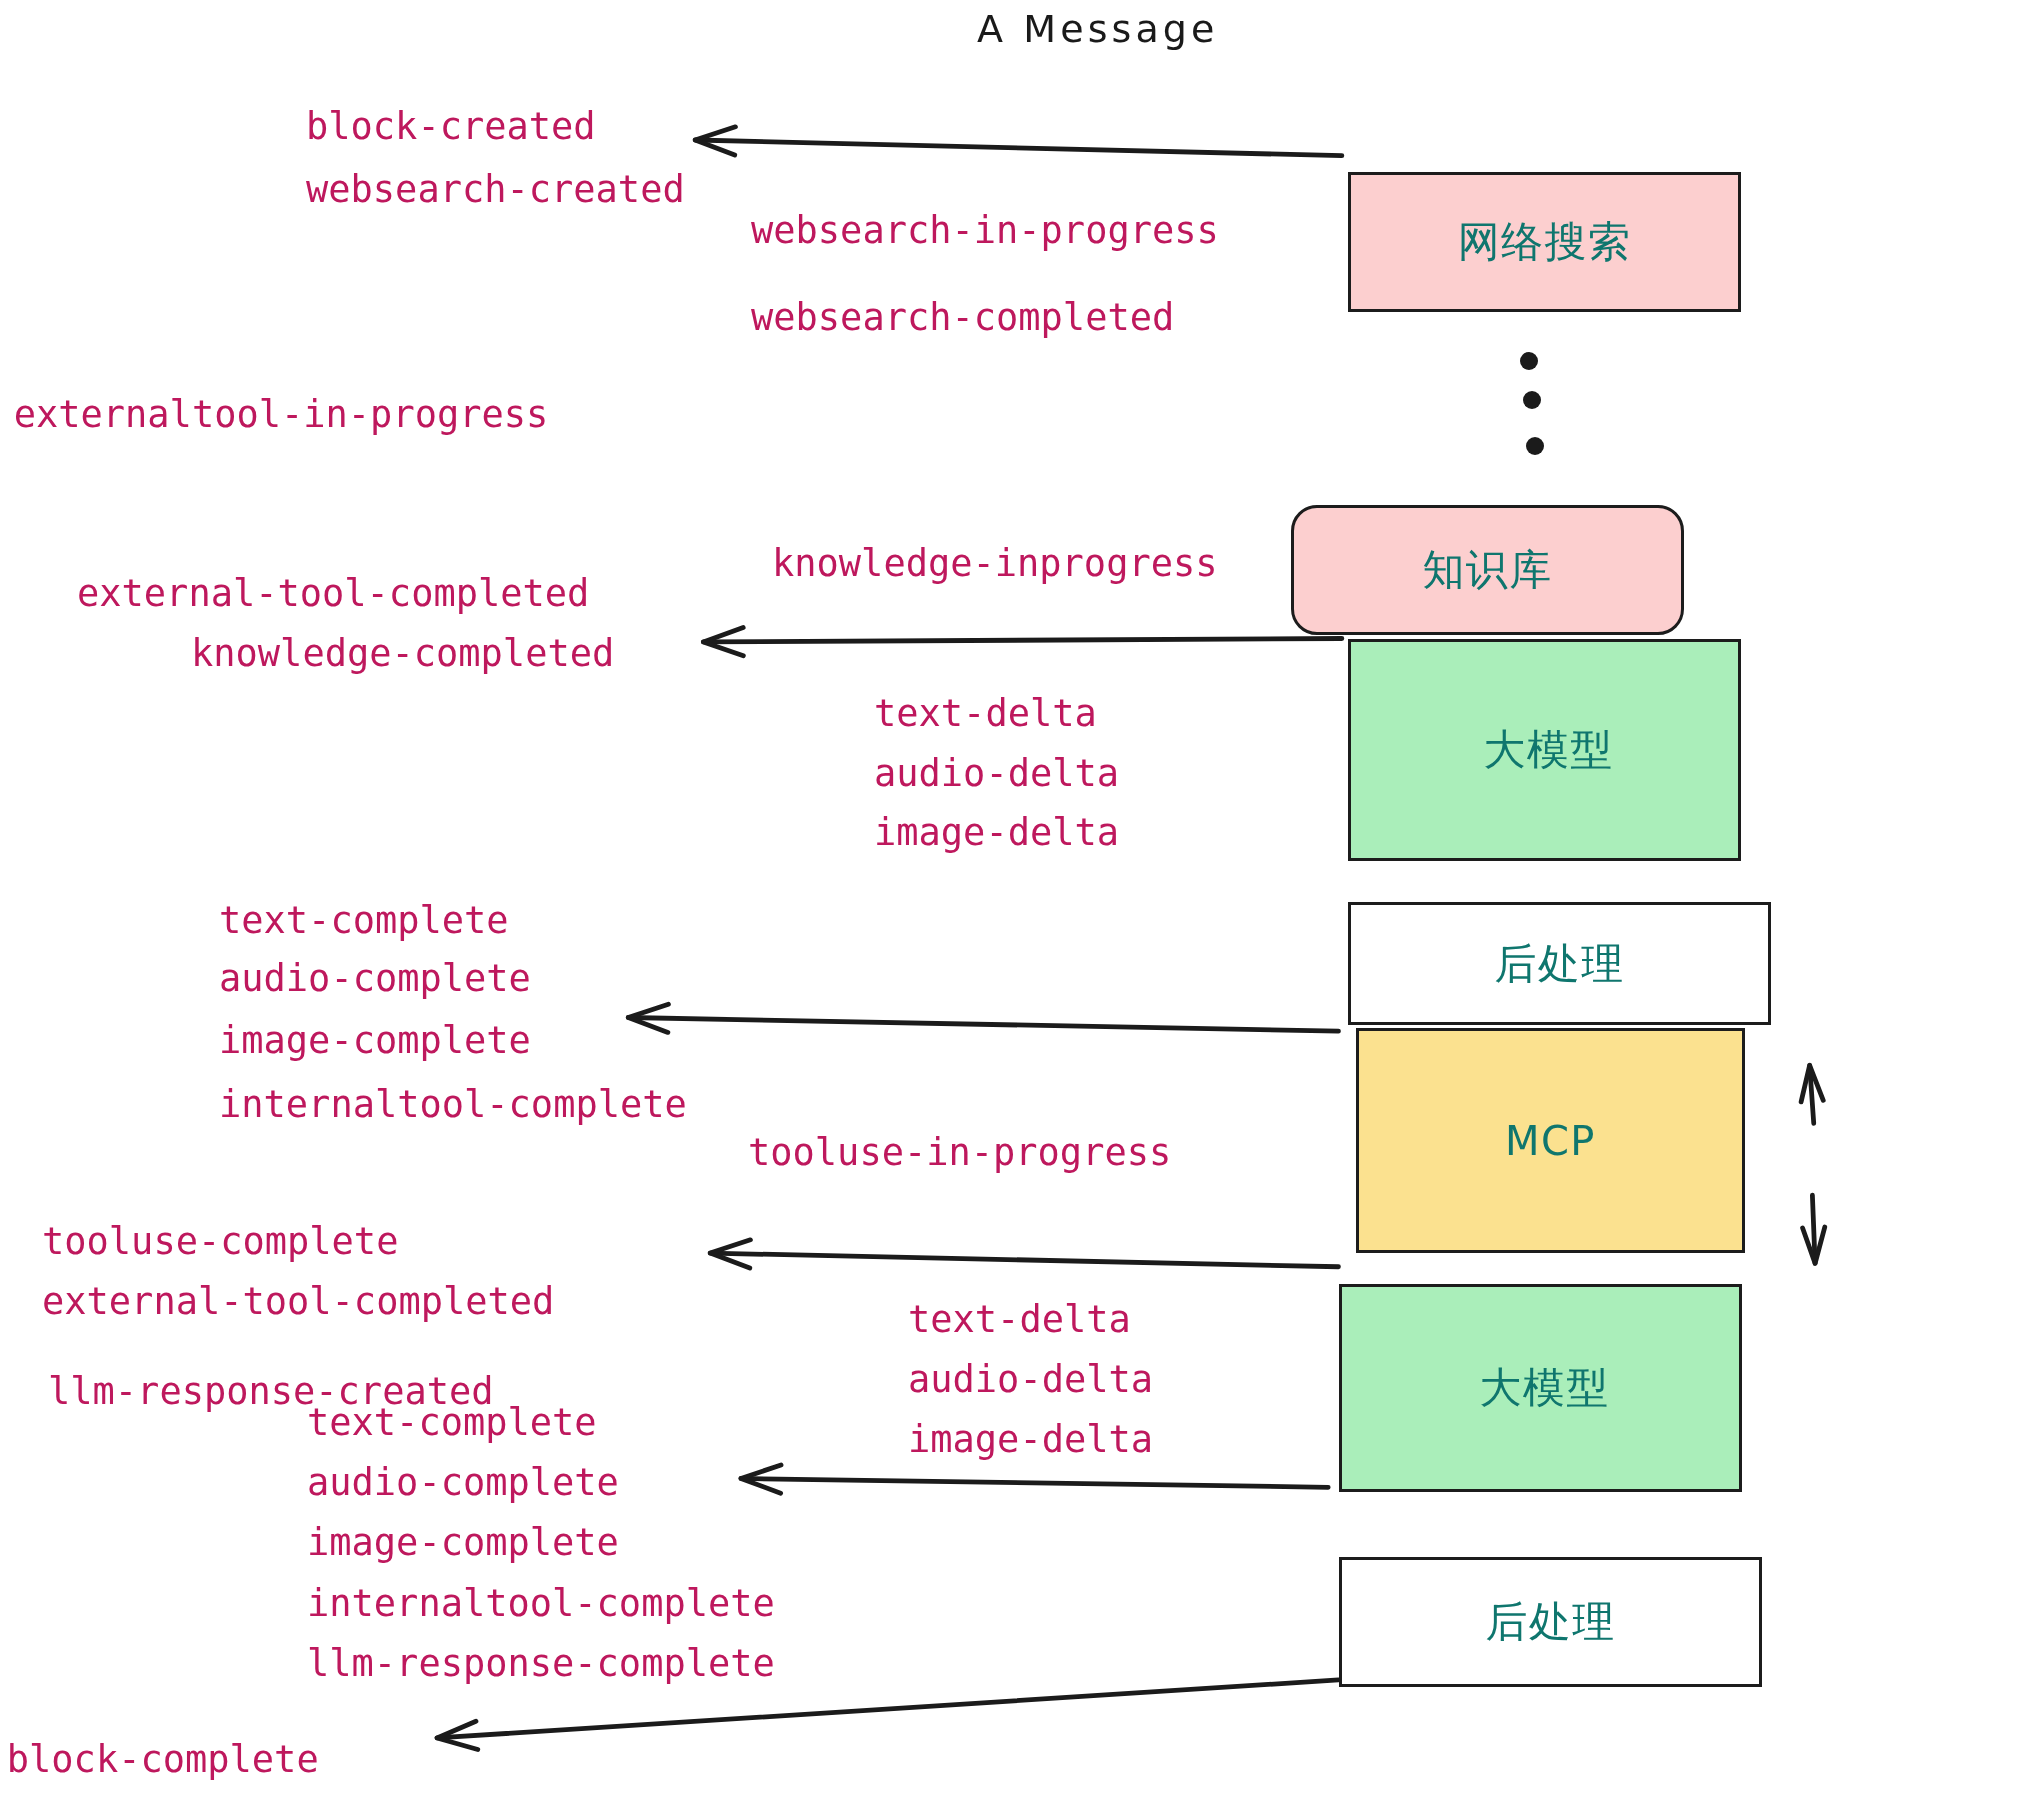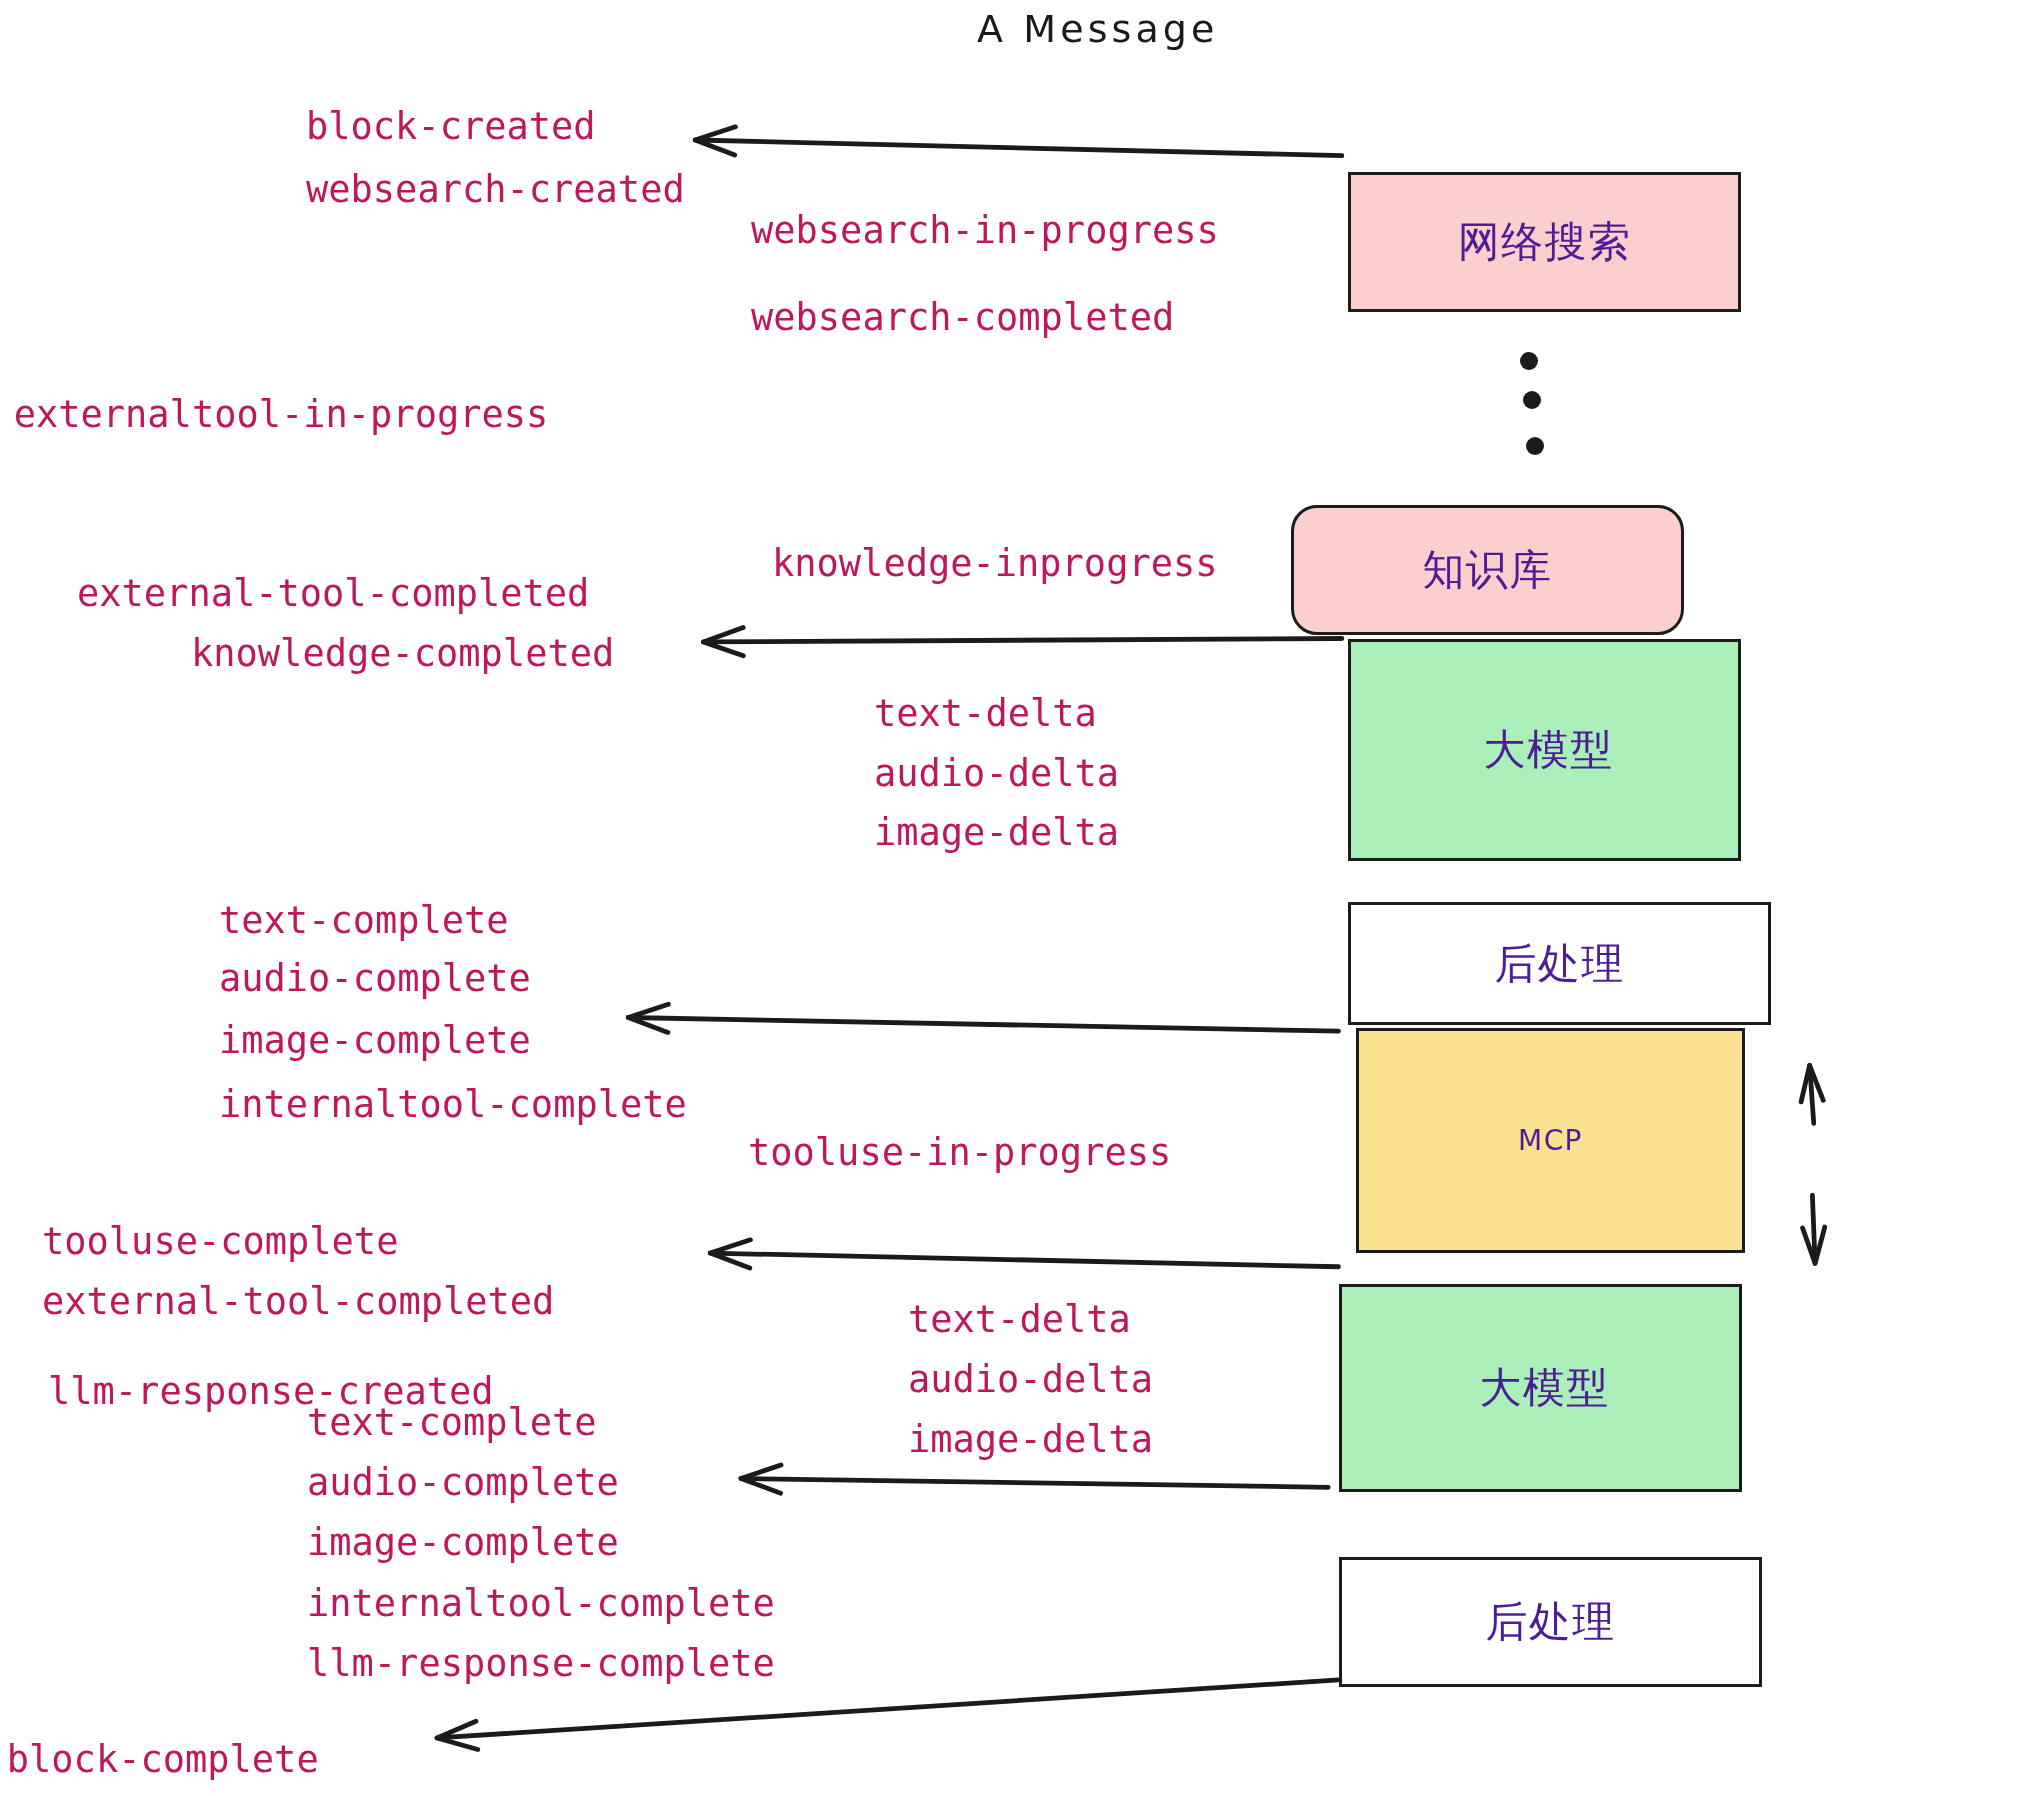--- a/index.html
+++ b/index.html
@@ -36,30 +36,30 @@
   
   .box{
     position:absolute;
     border:3.4px solid #1c1c1c;
     box-sizing:border-box;
     display:flex;
     align-items:center;
     justify-content:center;
     font-family:"DejaVu Sans","Liberation Sans",sans-serif;
     font-size:42px;
-    color:#4c1d95;
+    color:#0f766e;
     letter-spacing:1.4px;
   }
   .box.pink{background:#fccfcf;}
   .box.green{background:#aaeeba;padding-left:8px;}
   .box.yellow{background:#fbe18f;}
   .box.white{background:#ffffff;}
   .box.mcp{
     font-family:"DejaVu Sans","Liberation Sans",sans-serif;
-    font-size:28px;
+    font-size:40px;
     letter-spacing:1.4px;
   }
   
   .sidelabel{
     position:absolute;
     font-family:"DejaVu Sans","Liberation Sans",sans-serif;
     font-size:41px;
     color:#111111;
     letter-spacing:0.7px;
     white-space:pre;

